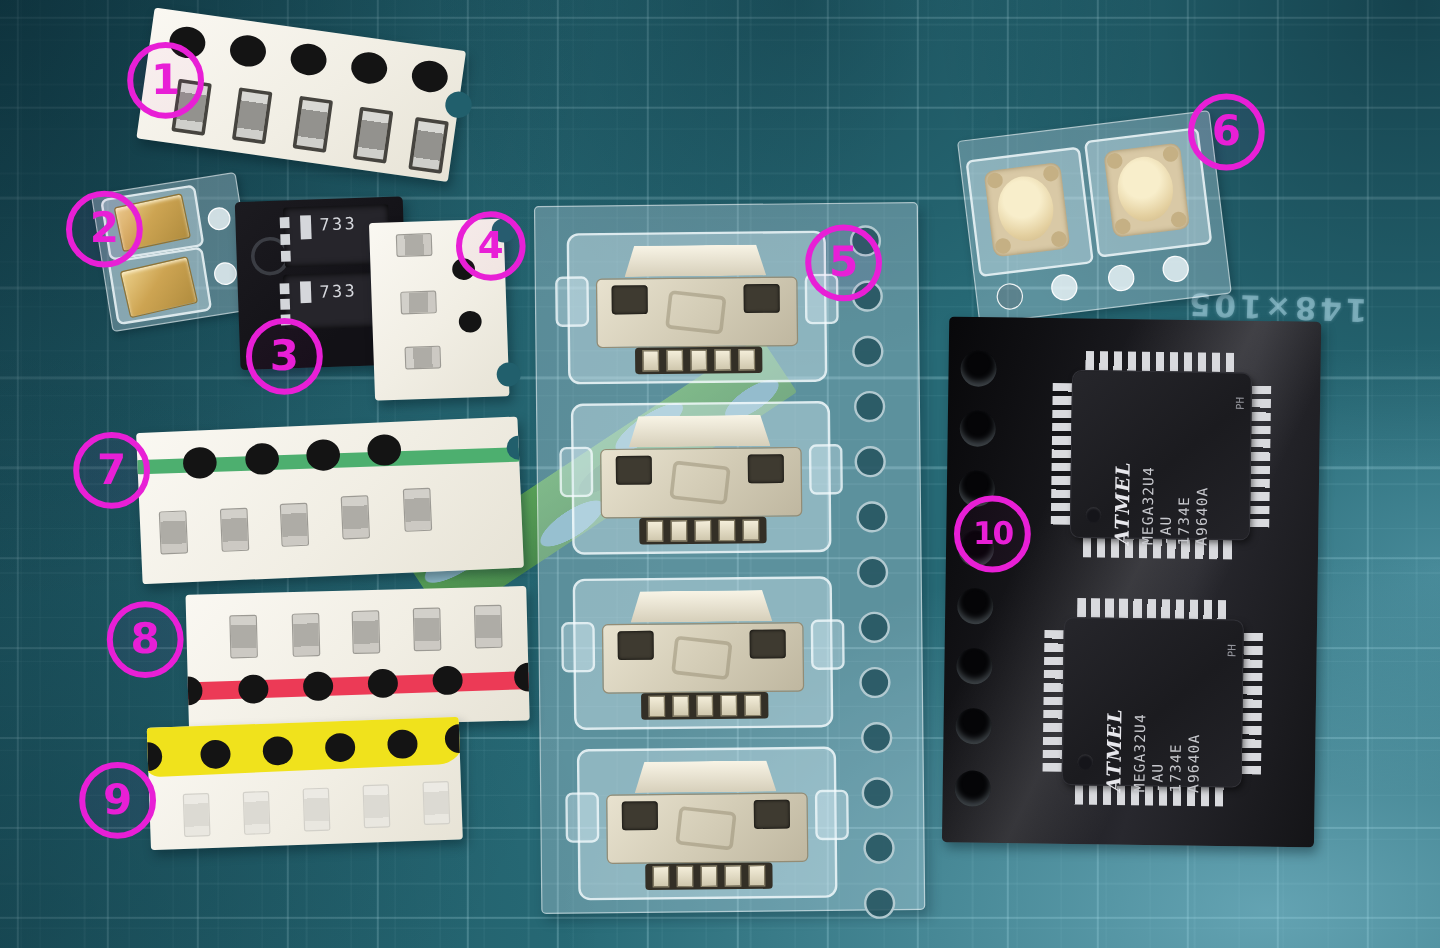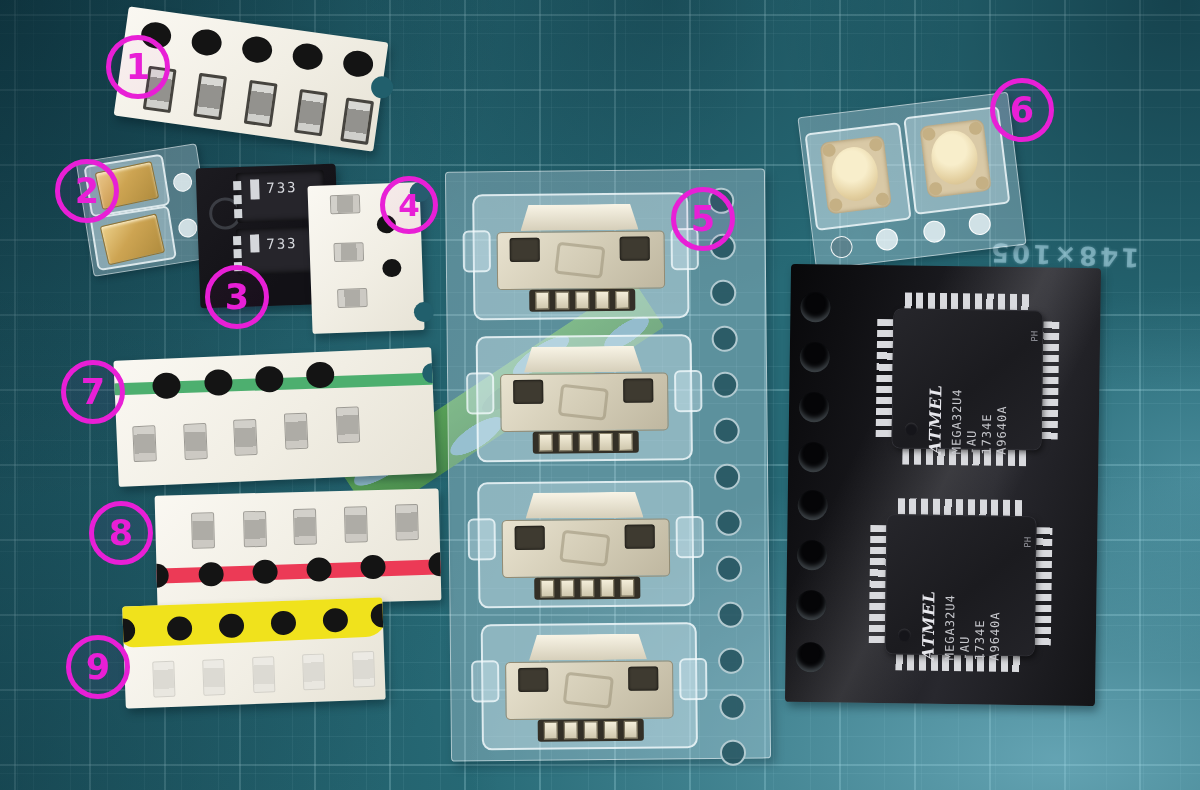--- a/index.html
+++ b/index.html
@@ -362,14 +362,17 @@
     </div>
   <div class="ann" style="left:61px;top:360px;">
       <span>7</span>
     </div>
   <div class="ann" style="left:89px;top:501px;">
       <span>8</span>
     </div>
   <div class="ann" style="left:66px;top:635px;">
       <span>9</span>
     </div>
+  <div class="ann ten" style="left:795px;top:413px;">
+      <span>10</span>
+    </div>
 
 </div>
 
 </body></html>

